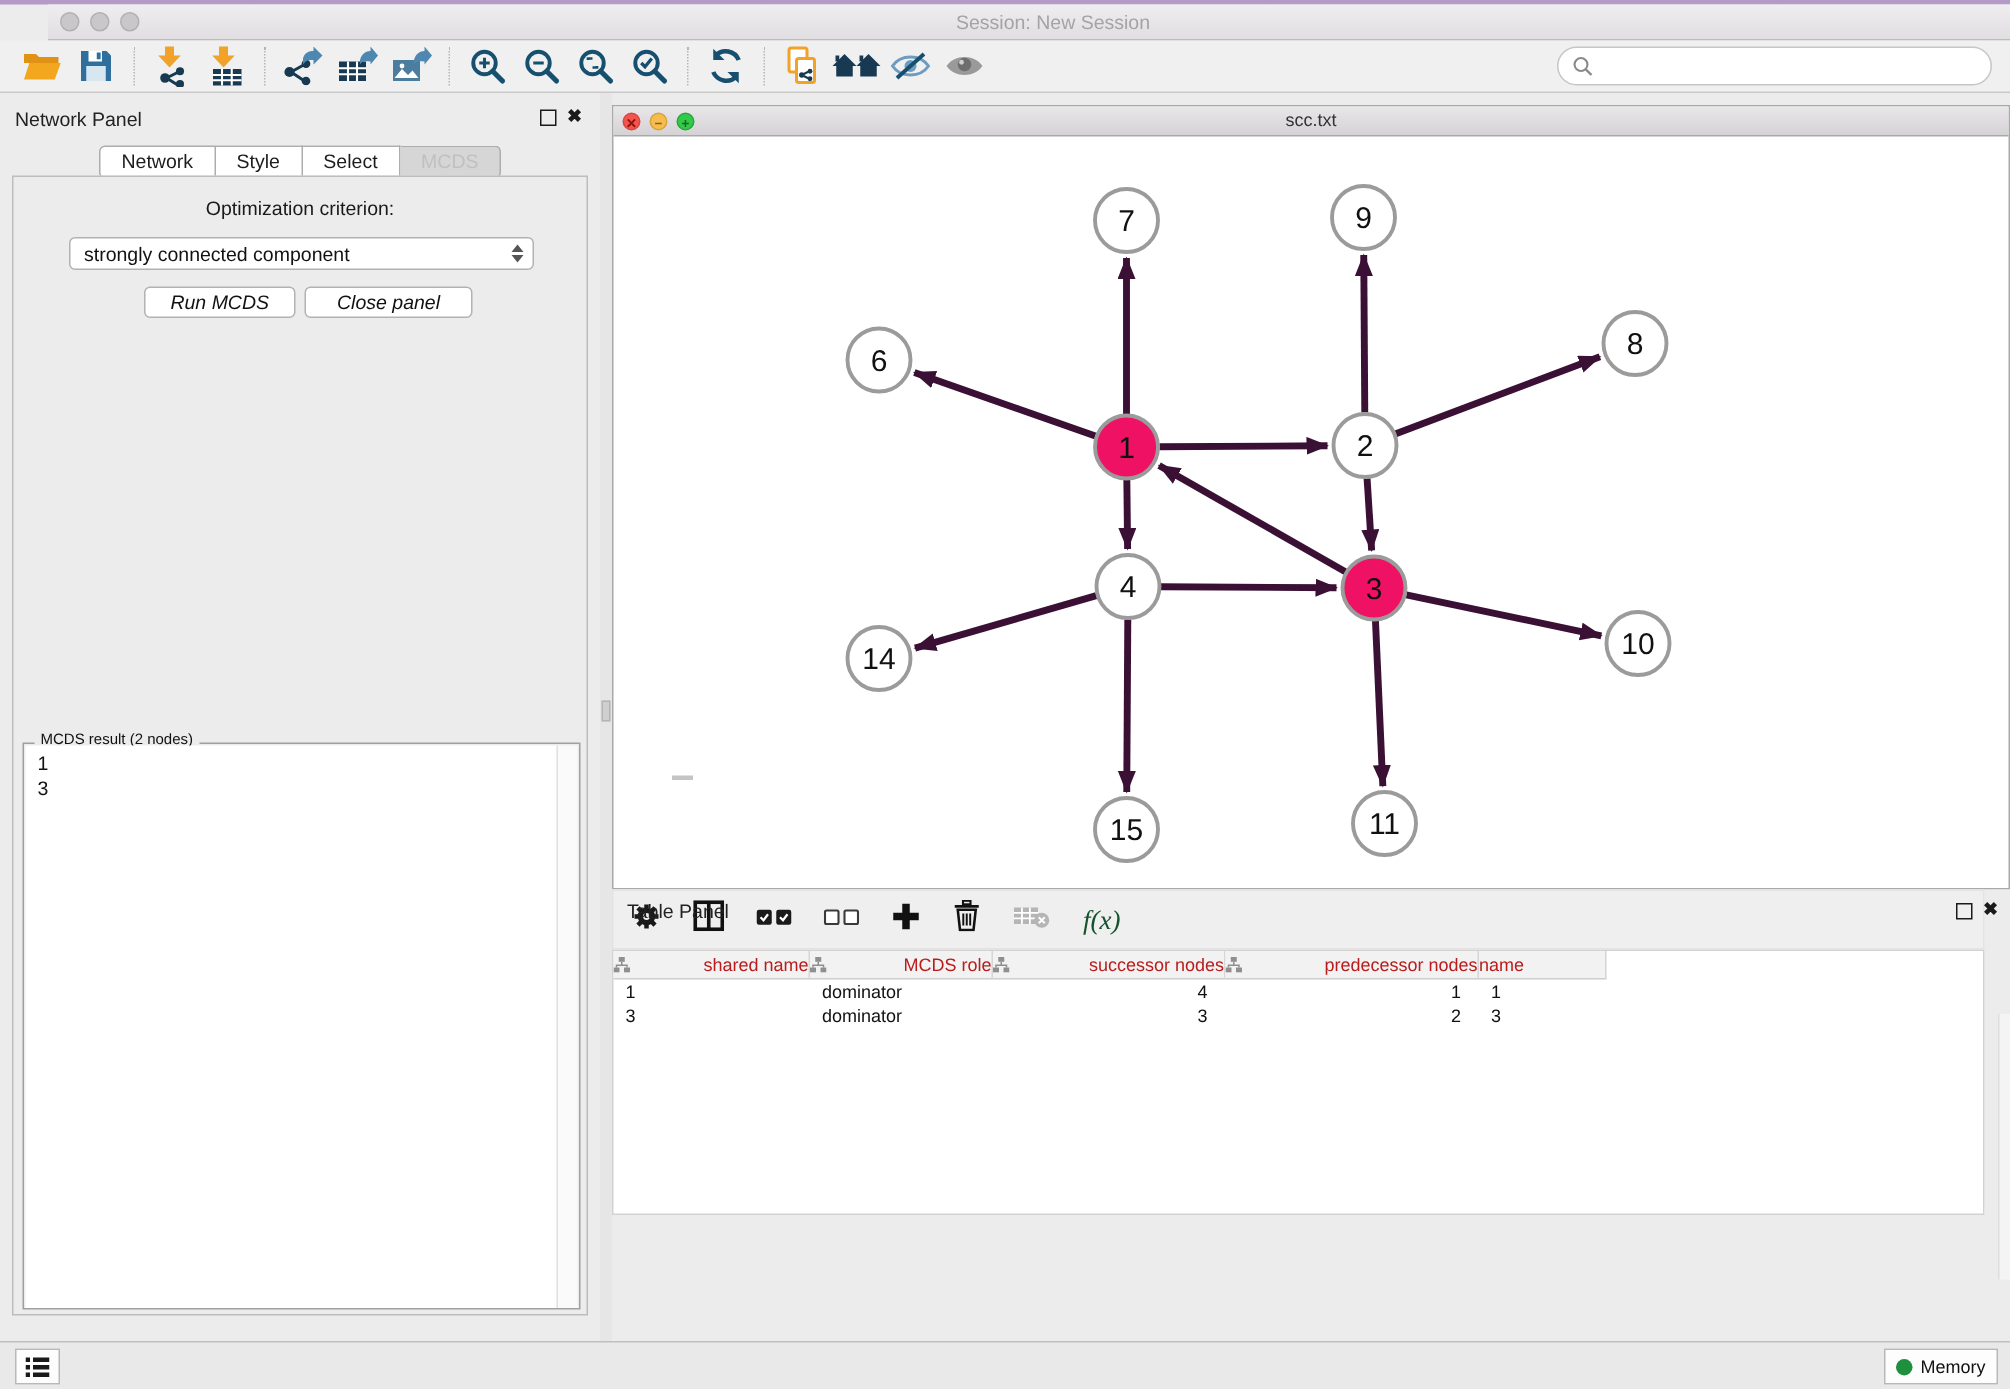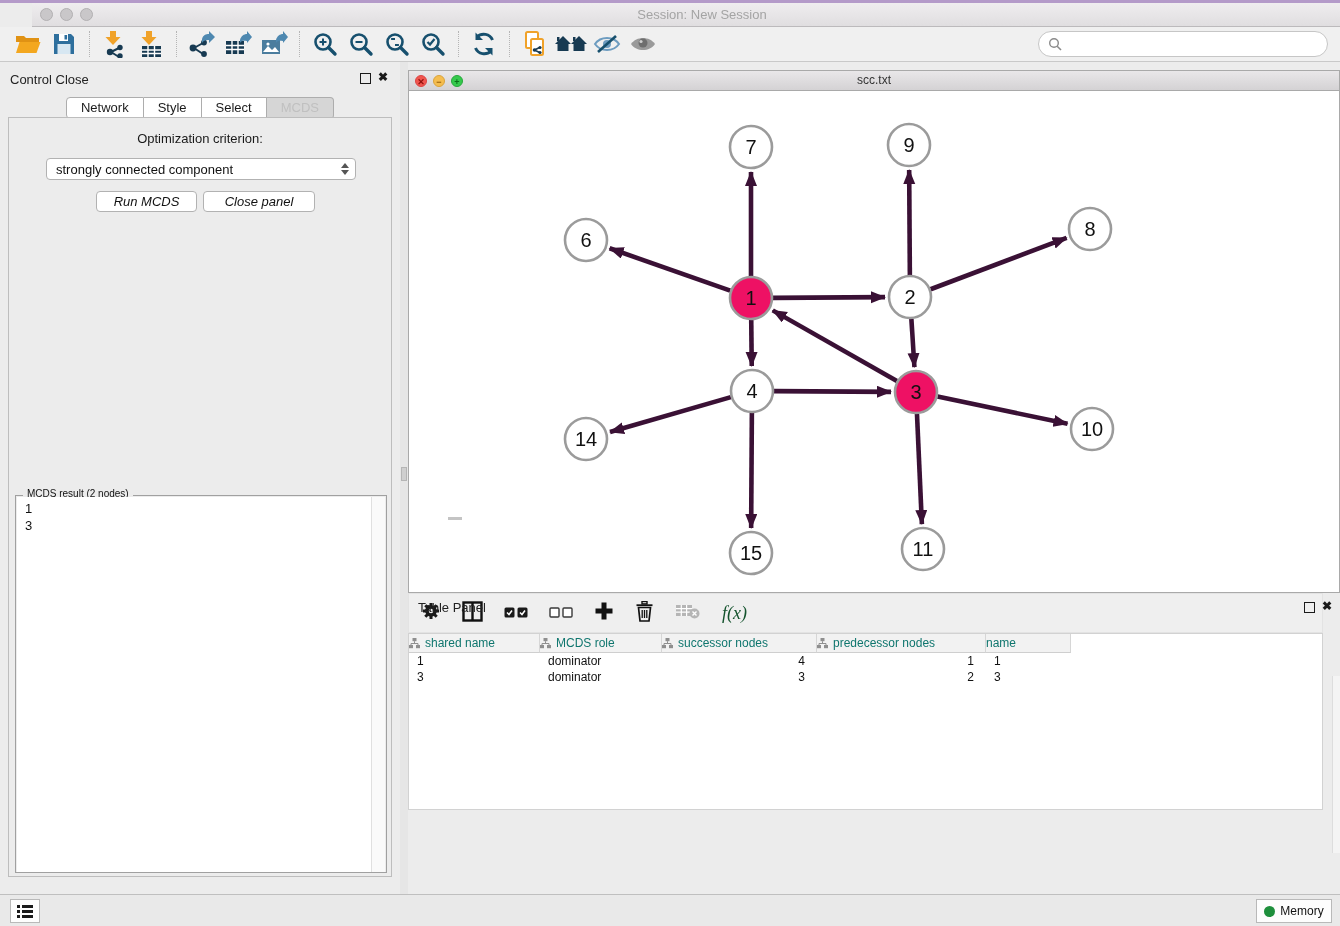--- a/index.html
+++ b/index.html
@@ -93,21 +93,21 @@
   #tp-float { left:896px; top:9px; width:11px; height:11px; border:1.5px solid #1a1a1a; }
   #tp-close { left:914px; top:7px; }
   #tp-toolbar { left:9px; top:33px; width:915px; height:40px; display:flex;
     align-items:center; gap:21px; padding-left:12px; border:1px solid #e3e3e3;
     background:#efefef; }
   .fx { font-family:"Liberation Serif", serif; font-style:italic; font-size:18px; color:#14532d; }
   #node-table { left:9px; top:83px; width:915px; height:177px; background:#fff;
     border:1px solid #d2d2d2; }
   .th-row { display:flex; height:19px; }
   .th { background:#f2f2f2; border-right:1px solid #d6d6d6; border-bottom:1px solid #cfcfcf;
-    font-size:12px; color:#0f766e; display:flex; align-items:center; justify-content:flex-start; gap:5px; }
+    font-size:12px; color:#b91c1c; display:flex; align-items:center; justify-content:space-between; gap:5px; }
   .tr { display:flex; height:16px; }
   .td { font-size:12px; color:#111; line-height:16px; padding:0 8px;
     white-space:nowrap; overflow:hidden; }
   .td.r { text-align:right; padding-right:12px; }
   #tp-scroll { right:0px; top:83px; width:8px; height:177px; background:#f4f4f4;
     border-left:1px solid #ddd; }
   #tp-tabs { left:0; top:273px; width:932px; }
 
   
   #status-bar { left:0; top:894px; width:1340px; height:32px; background:#e9e9e9;
@@ -274,21 +274,21 @@
   <div id="search-box">
     <svg width="14" height="14" viewBox="0 0 14 14">
       <circle cx="6" cy="6" r="4.3" fill="none" stroke="#8a8a8a" stroke-width="1.4"></circle>
       <path d="M9.2 9.2L13 13" stroke="#8a8a8a" stroke-width="1.6"></path>
     </svg>
     <input value="" placeholder="" style="">
   </div>
 </div>
 
 <div id="control-panel" class="abs">
-  <div id="cp-title" class="abs panel-head">Control Close</div>
+  <div id="cp-title" class="abs panel-head">Network Panel</div>
   <div id="cp-float" class="abs"></div>
   <div id="cp-close" class="abs mini-ico">✖</div>
   <div id="cp-tabs" class="abs tab-row">
       <div class="tab">Network</div>
       <div class="tab">Style</div>
       <div class="tab">Select</div>
       <div class="tab sel">MCDS</div>
     </div>
 
   <div id="cp-content" class="abs">

